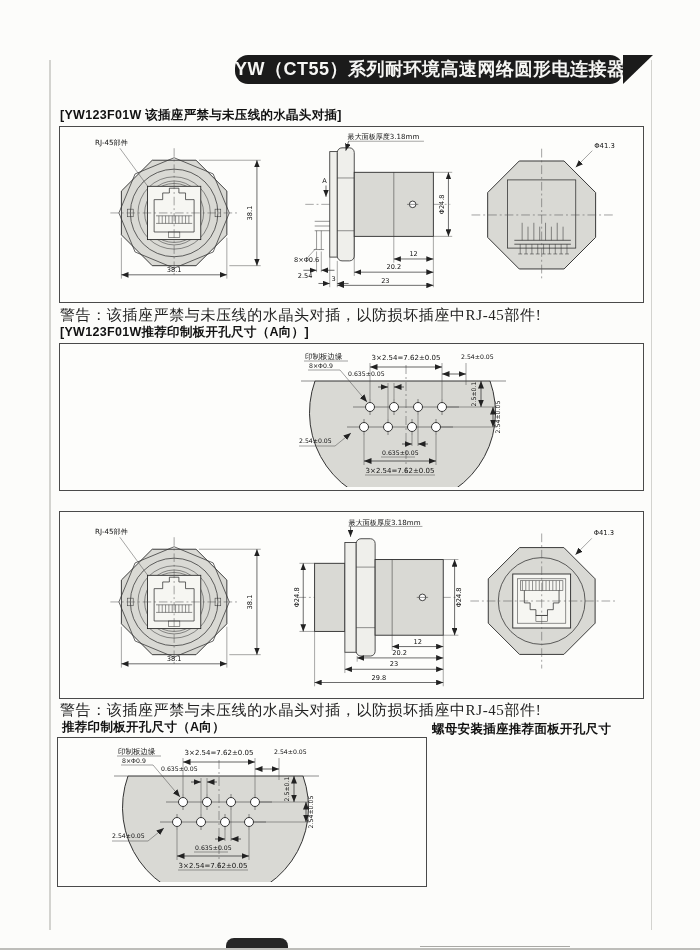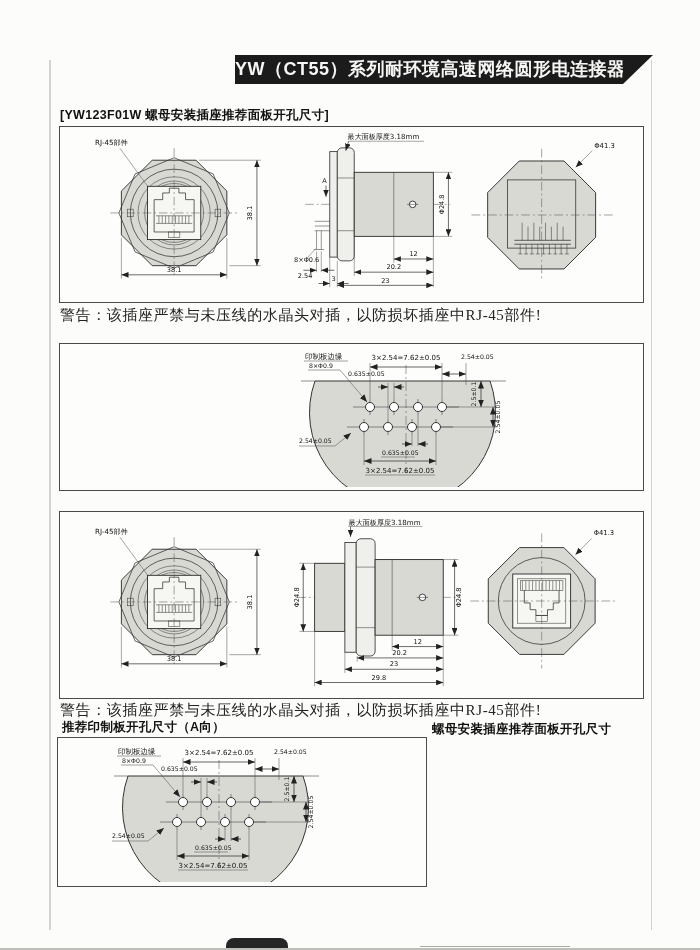--- a/index.html
+++ b/index.html
@@ -3,21 +3,21 @@
 <meta charset="utf-8">
 <style>
   html,body{margin:0;padding:0;background:#e8e8e6;}
   .page{position:relative;width:700px;height:950px;background:#fcfcfa;overflow:hidden;
         font-family:"Liberation Sans",sans-serif;color:#111;}
   .scan-edge{position:absolute;background:#d3d3cf;}
   .scan-edge.left{left:49px;top:60px;width:2px;height:870px;}
   .scan-edge.right{left:651px;top:60px;width:1px;height:870px;}
   .banner{position:absolute;left:235px;top:55px;width:388px;height:29px;background:#1b1b1b;
           color:#f6f6f4;font-weight:bold;font-size:18px;line-height:29px;text-align:center;
-          letter-spacing:0.5px;white-space:nowrap;}
+          letter-spacing:0.5px;white-space:nowrap;border-radius:13px;}
   .banner-tail{position:absolute;left:623px;top:55px;width:0;height:0;
           border-top:29px solid #1b1b1b;border-right:30px solid transparent;}
   .sec-title{position:absolute;font-weight:bold;font-size:12.5px;letter-spacing:0.3px;white-space:nowrap;}
   .warning{position:absolute;font-family:"Liberation Serif",serif;font-size:15px;color:#222;
           letter-spacing:0.6px;white-space:nowrap;}
   .frame{position:absolute;border:1px solid #4a4a4a;background:#fdfdfb;}
   .frame svg{position:absolute;}
   svg text{font-family:"DejaVu Sans",sans-serif;fill:#111;}
   text.d{font-size:7px;} text.d6{font-size:6.2px;} text.lab{font-size:7.5px;} text.tol{font-size:5px;}
   .mid{text-anchor:middle;}
@@ -48,21 +48,21 @@
   </svg>
 
   <div class="scan-edge left"></div>
   <div class="scan-edge right"></div>
 
   <div class="banner">
     <span>YW（CT55）系列耐环境高速网络圆形电连接器</span>
   </div>
   <div class="banner-tail"></div>
 
-  <div class="sec-title" style="left:60px;top:107px">[YW123F01W 螺母安装插座推荐面板开孔尺寸]</div>
+  <div class="sec-title" style="left:60px;top:107px">[YW123F01W 该插座严禁与未压线的水晶头对插]</div>
 
   <div class="frame" style="left:59px;top:126px;width:583px;height:175px">
 
     <svg style="left:14px;top:6px" width="205" height="158" viewBox="0 0 215 166">
       <g>
         <polygon class="body" stroke-linejoin="round" points="160.4,61 128,28.6 82,28.6 49.6,61 49.6,107 82,139.4 128,139.4 160.4,107"></polygon>
         <polygon class="thin" points="163,84 146,43 105,26 64,43 47,84 64,125 105,142 146,125"></polygon>
         <circle class="thin" cx="105" cy="84" r="46"></circle>
         <circle class="thin2" cx="105" cy="84" r="38"></circle>
         <circle class="thin2" cx="105" cy="84" r="31"></circle>
@@ -152,20 +152,21 @@
         <path class="thin2" d="M68,124 H72 M74,124 H78 M80,124 H84 M86,124 H90 M92,124 H96 M98,124 H102 M104,124 H108 M110,124 H114 M116,124 H120"></path>
       </g>
       <path class="cl" d="M92,16 V152 M20,84 H166"></path>
       <text class="d" x="146" y="15">Φ41.3</text>
       <line class="ext" x1="144" y1="18" x2="127" y2="35" marker-end="url(#arr)"></line>
     </svg>
   </div>
 
   <div class="warning" style="left:60px;top:306px">警告：该插座严禁与未压线的水晶头对插，以防损坏插座中RJ-45部件!</div>
 
+  <div class="sec-title" style="left:60px;top:324px">[YW123F01W推荐印制板开孔尺寸（A向）]</div>
 
   <div class="frame" style="left:59px;top:343px;width:583px;height:146px">
     <svg style="left:225px;top:3px" width="235" height="140" viewBox="0 0 235 140">
       <g>
         <path class="body" d="M30,34 L205,34 A93,93 0 1 1 30,34 Z"></path>
         <line class="thin2" x1="16" y1="34" x2="30" y2="34"></line>
         <line class="thin2" x1="205" y1="34" x2="221" y2="34"></line>
       </g>
       <g>
         <line class="thin2" x1="68" y1="60" x2="174" y2="60"></line>

